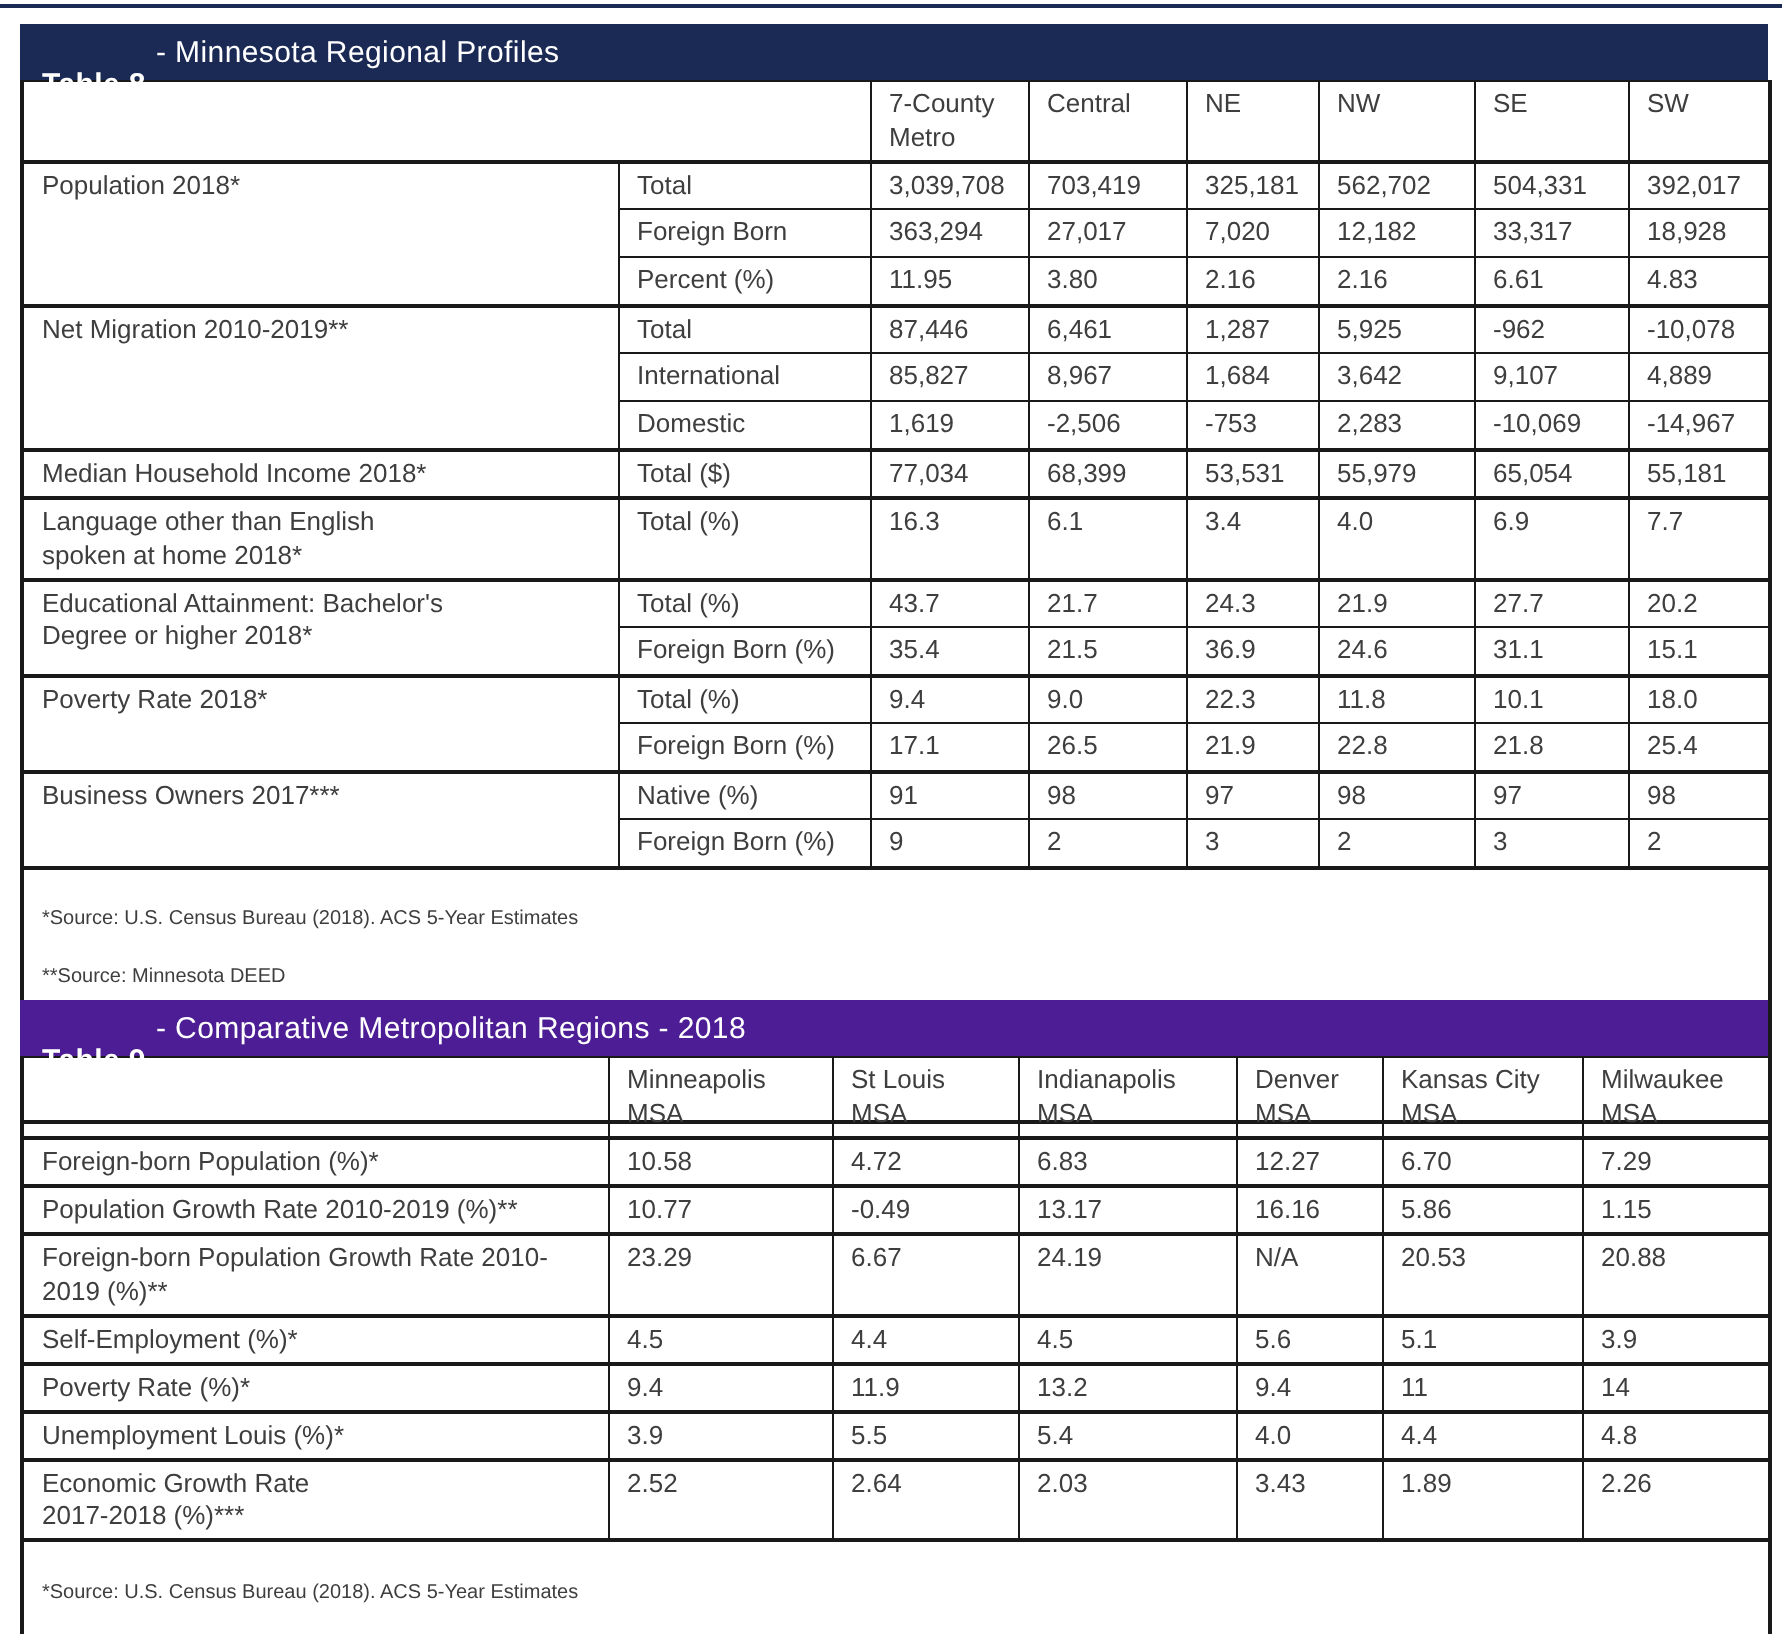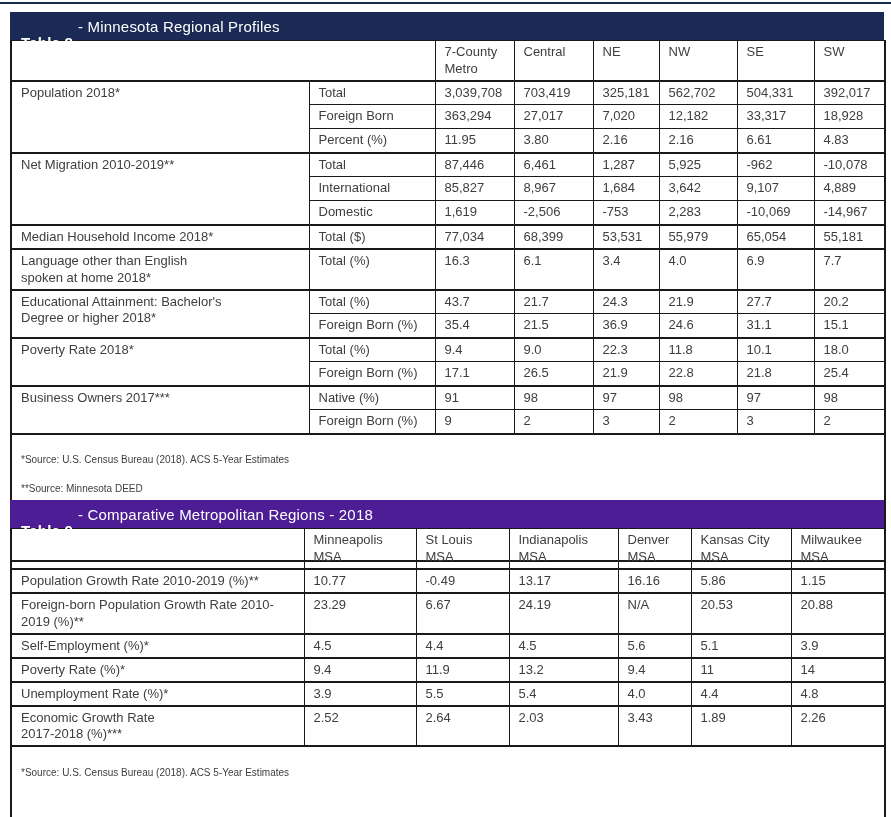--- a/index.html
+++ b/index.html
@@ -276,20 +276,29 @@
         <th>Denver
 MSA</th>
         <th>Kansas City
 MSA</th>
         <th>Milwaukee
 MSA</th>
       </tr>
     </thead>
     <tbody>
       <tr class="sec">
+        <td>Foreign-born Population (%)*</td>
+        <td>10.58</td>
+        <td>4.72</td>
+        <td>6.83</td>
+        <td>12.27</td>
+        <td>6.70</td>
+        <td>7.29</td>
+      </tr>
+      <tr class="sec">
         <td>Population Growth Rate 2010-2019 (%)**</td>
         <td>10.77</td>
         <td>-0.49</td>
         <td>13.17</td>
         <td>16.16</td>
         <td>5.86</td>
         <td>1.15</td>
       </tr>
       <tr class="sec">
         <td>Foreign-born Population Growth Rate 2010-
@@ -313,21 +322,21 @@
       <tr class="sec">
         <td>Poverty Rate (%)*</td>
         <td>9.4</td>
         <td>11.9</td>
         <td>13.2</td>
         <td>9.4</td>
         <td>11</td>
         <td>14</td>
       </tr>
       <tr class="sec">
-        <td>Unemployment Rate (%)*</td>
+        <td>Unemployment Louis (%)*</td>
         <td>3.9</td>
         <td>5.5</td>
         <td>5.4</td>
         <td>4.0</td>
         <td>4.4</td>
         <td>4.8</td>
       </tr>
       <tr class="sec">
         <td>Economic Growth Rate
 2017-2018 (%)***</td>

